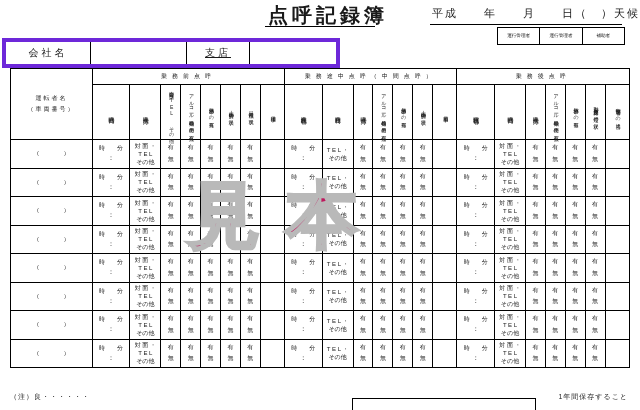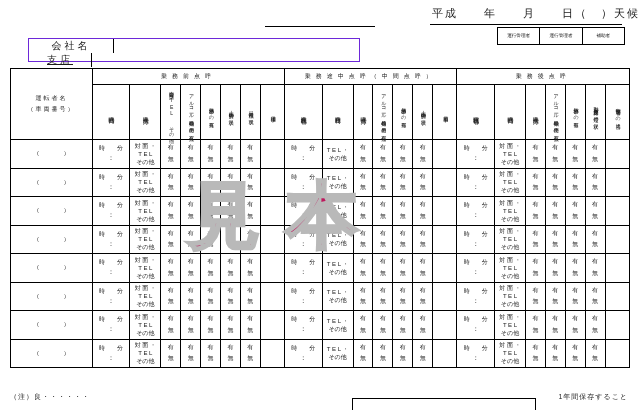--- a/index.html
+++ b/index.html
@@ -35,22 +35,22 @@
   }
   .stampbox div{
     flex:1;border-right:1px solid #000;
     font-size:4.6px;display:flex;align-items:center;justify-content:center;
     text-align:center;line-height:1.05;letter-spacing:0;
   }
   .stampbox div:last-child{border-right:none;}
 
   
   .company{
-    position:absolute;left:28px;top:38px;width:330px;height:22px;
-    border:1px solid #6d28d9;display:flex;flex-direction:column;
+    position:absolute;left:2px;top:38px;width:330px;height:22px;
+    border:4px solid #6d28d9;display:flex;
   }
   .company .lbl{
     width:84px;border-right:1px solid #000;
     font-size:10px;display:flex;align-items:center;justify-content:center;letter-spacing:3px;
   }
   .company .val{flex:1;border-right:1px solid #000;}
   .company .lbl2{
     width:62px;border-right:1px solid #000;
     font-size:10px;display:flex;align-items:center;justify-content:center;letter-spacing:3px;text-decoration:underline;
   }
@@ -119,20 +119,21 @@
   .foot-box{
     position:absolute;left:352px;top:398px;width:182px;height:12px;border:1px solid #000;
   }
 </style>
 </head>
 <body>
 
 <div class="page">
 
   <div class="hdr">
+    <div class="title">点呼記録簿</div>
     <div class="title-underline"></div>
     <div class="date-line">平成　　年　　月　　日（　）天候</div>
     <div class="date-underline"></div>
     <div class="stampbox">
       <div>運行管理者</div>
       <div>運行管理者</div>
       <div>補助者</div>
     </div>
   </div>
 

